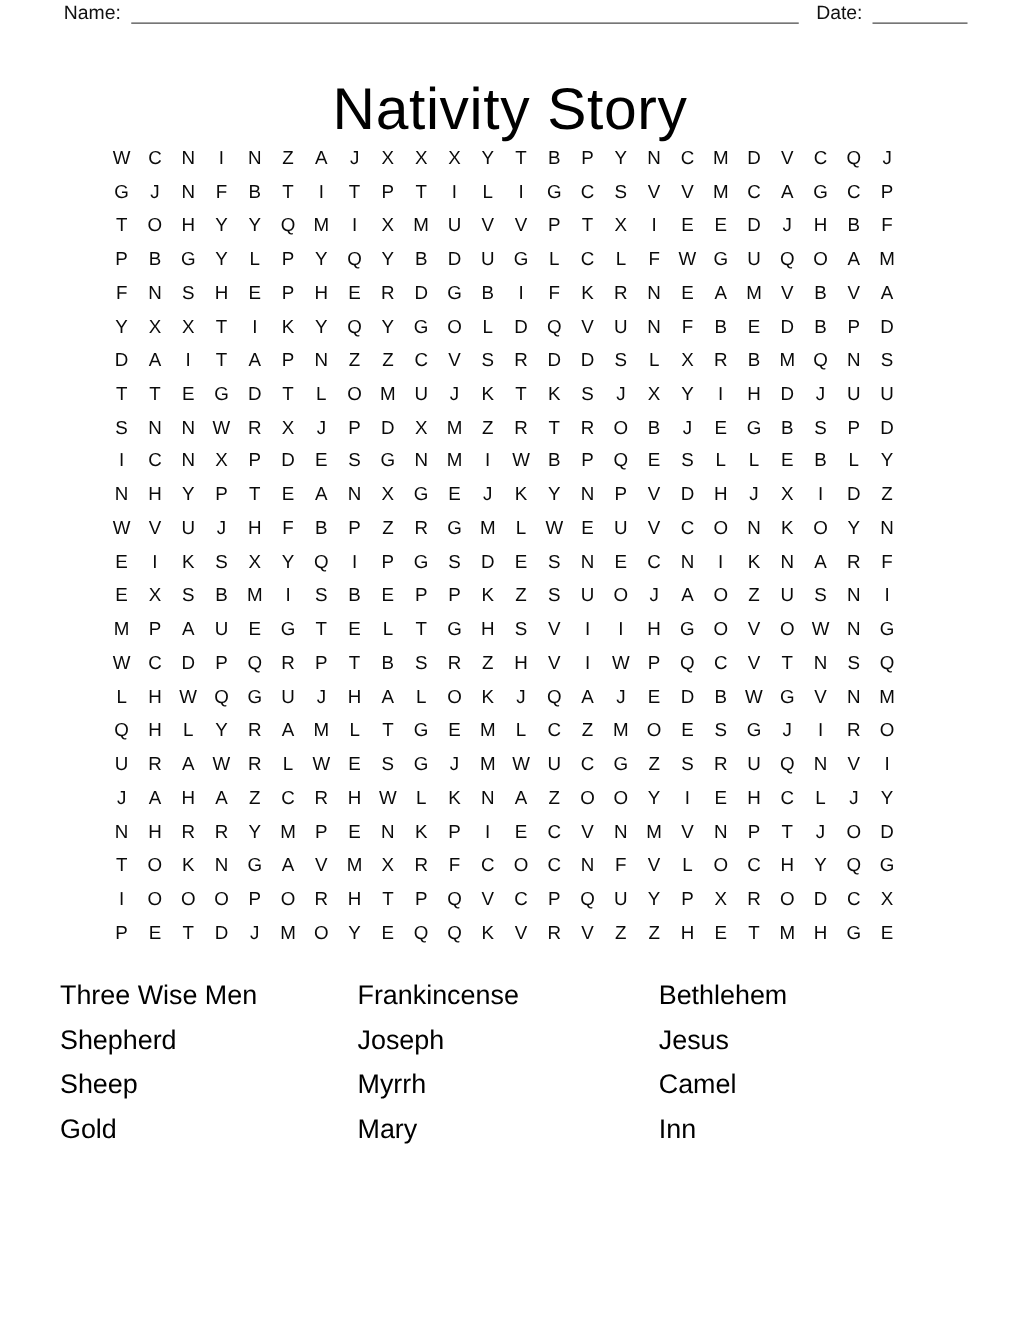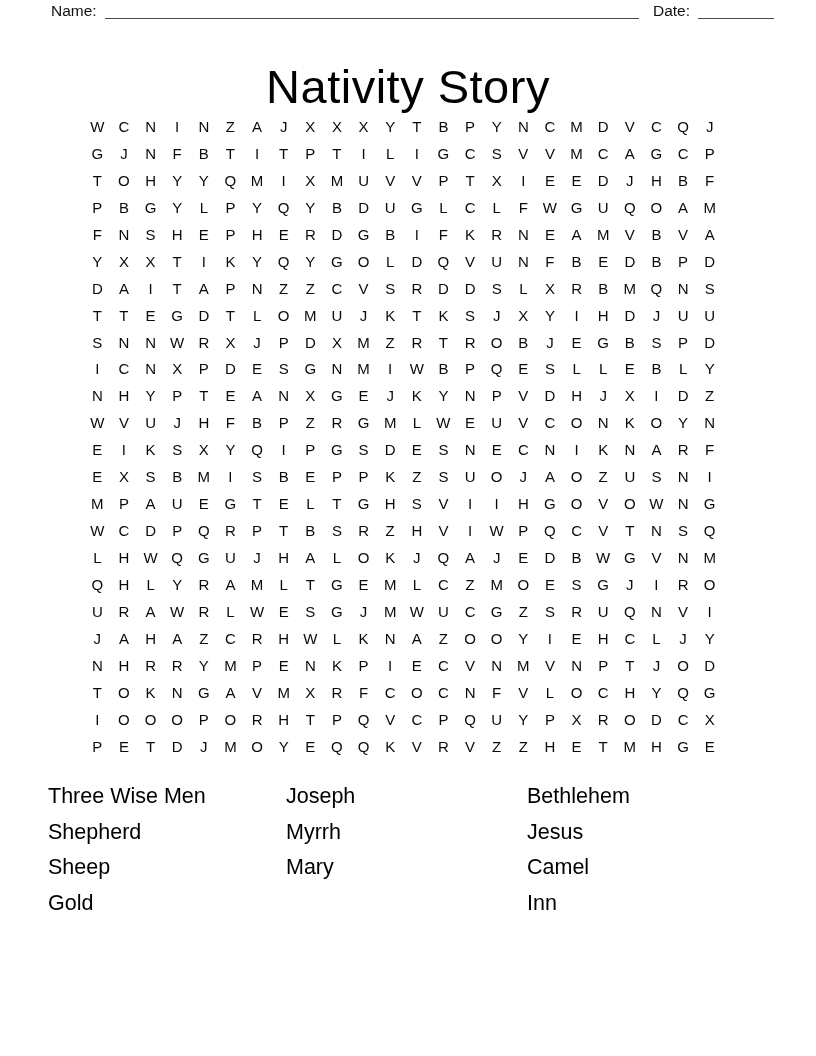--- a/index.html
+++ b/index.html
@@ -717,20 +717,21 @@
   </div>
 
 <div class="word-list">
     <div class="word-col word-col-1">
       <div class="word-item">Three Wise Men</div>
       <div class="word-item">Shepherd</div>
       <div class="word-item">Sheep</div>
       <div class="word-item">Gold</div>
     </div>
     <div class="word-col word-col-2">
+      <div class="word-item">Frankincense</div>
       <div class="word-item">Joseph</div>
       <div class="word-item">Myrrh</div>
       <div class="word-item">Mary</div>
     </div>
     <div class="word-col word-col-3">
       <div class="word-item">Bethlehem</div>
       <div class="word-item">Jesus</div>
       <div class="word-item">Camel</div>
       <div class="word-item">Inn</div>
     </div>

